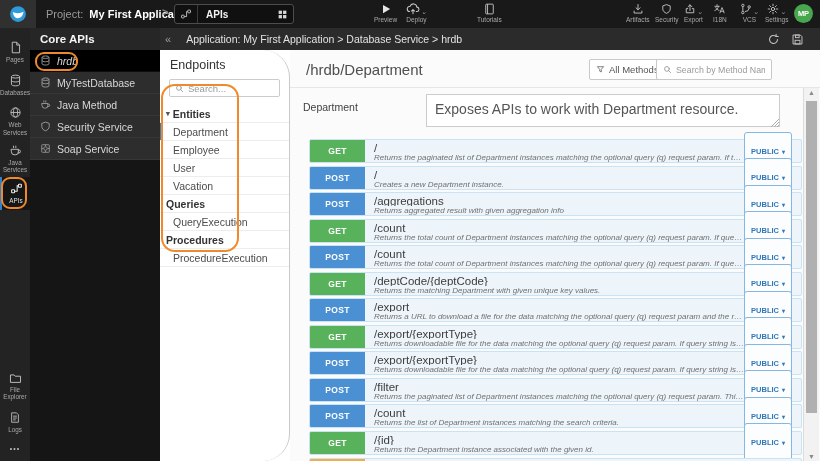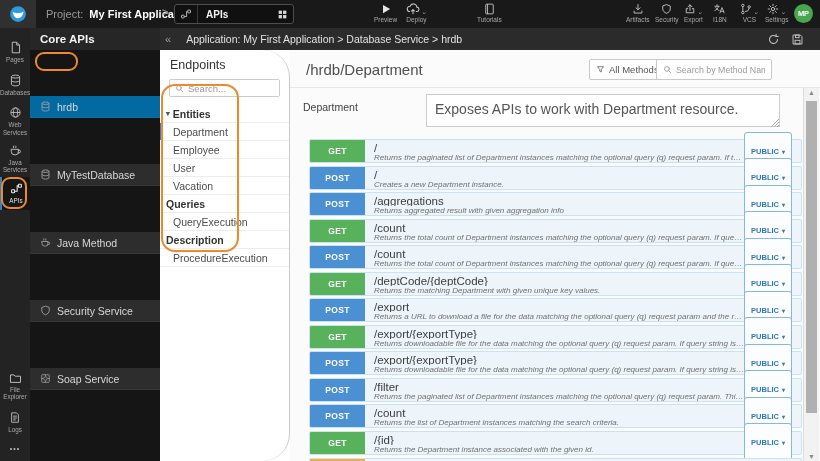--- a/index.html
+++ b/index.html
@@ -36,25 +36,25 @@
   .rail-item { display:flex; flex-direction:column; align-items:center; justify-content:center; gap:2px; color:#bdbdbd; cursor:pointer; text-align:center; }
   .rail-item .rlbl { font-size:6.3px; line-height:1.15; color:#a9a9a9; }
   .ri-pages { height:32px; } .ri-db { height:34px; } .ri-web { height:38px; } .ri-java { height:37px; }
   .ri-apis { height:33px; background:#161616; border-left:2px solid #2f80c8; color:#eaeaea; }
   .ri-apis .rlbl { color:#e0e0e0; }
   .rail-bottom { margin-top:auto; display:flex; flex-direction:column; padding-bottom:4px; }
   .ri-files { height:38px; } .ri-logs { height:34px; }
   .ri-dots { height:18px; color:#bdbdbd; font-size:7px; letter-spacing:1px; display:flex; align-items:center; justify-content:center; cursor:pointer; }
 
   
-  .sidebar { position:absolute; left:30px; top:28px; width:130px; height:433px; background:#151515; display:flex; flex-direction:column; z-index:6;gap:46px; }
+  .sidebar { position:absolute; left:30px; top:28px; width:130px; height:433px; background:#151515; display:flex; flex-direction:column; z-index:6; }
   .sb-header { height:22px; background:#262626; display:flex; align-items:center; padding-left:10px; font-size:11.5px; font-weight:bold; color:#f4f4f4; }
   .sb-item { height:22px; background:#2d2d2d; display:flex; align-items:center; gap:6px; padding-left:10px; font-size:10.5px; color:#d8d8d8; border-bottom:1px solid rgba(255,255,255,0.05); cursor:pointer; }
   .sb-item .sbi { color:#9f9f9f; }
-  .sb-item.selected { background:#0369a1; }
+  .sb-item.selected { background:#000000;font-style:italic; }
   .sb-fill { flex:1; background:#151515; }
 
   
   .endpoints { position:absolute; left:160px; top:50px; width:130px; height:411px; background:#fff; border-right:1px solid #c9c9c9; z-index:4;border-radius:27px; }
   .ep-title { padding:8px 10px 7px; font-size:12.5px; color:#333; }
   .ep-search { margin:0 9px 8px; height:18px; border:1px solid #ccc; border-radius:2px; display:flex; align-items:center; padding:0 5px; gap:4px; background:#fff; }
   .ep-search svg { color:#999; flex:none; }
   .ep-search input { border:none; outline:none; width:100%; font-size:9.5px; color:#555; font-family:"Liberation Sans",sans-serif; }
   .ep-search input::placeholder { color:#999; }
   .tree-row { height:18px; display:flex; align-items:center; border-bottom:1px solid #ededed; font-size:10.5px; color:#4c4c4c; cursor:pointer; background:#fff; }
@@ -430,21 +430,21 @@
         <span class="tl">Queries</span>
       </div>
 
       <div class="tree-row" data-kind="item" data-selected="false" data-expanded="false">
 
         <span class="tl">QueryExecution</span>
       </div>
 
       <div class="tree-row" data-kind="group" data-selected="false" data-expanded="false">
 
-        <span class="tl">Description</span>
+        <span class="tl">Procedures</span>
       </div>
 
       <div class="tree-row" data-kind="item" data-selected="false" data-expanded="false">
 
         <span class="tl">ProcedureExecution</span>
       </div>
     </div>
 </div>
 
 <div class="main">

